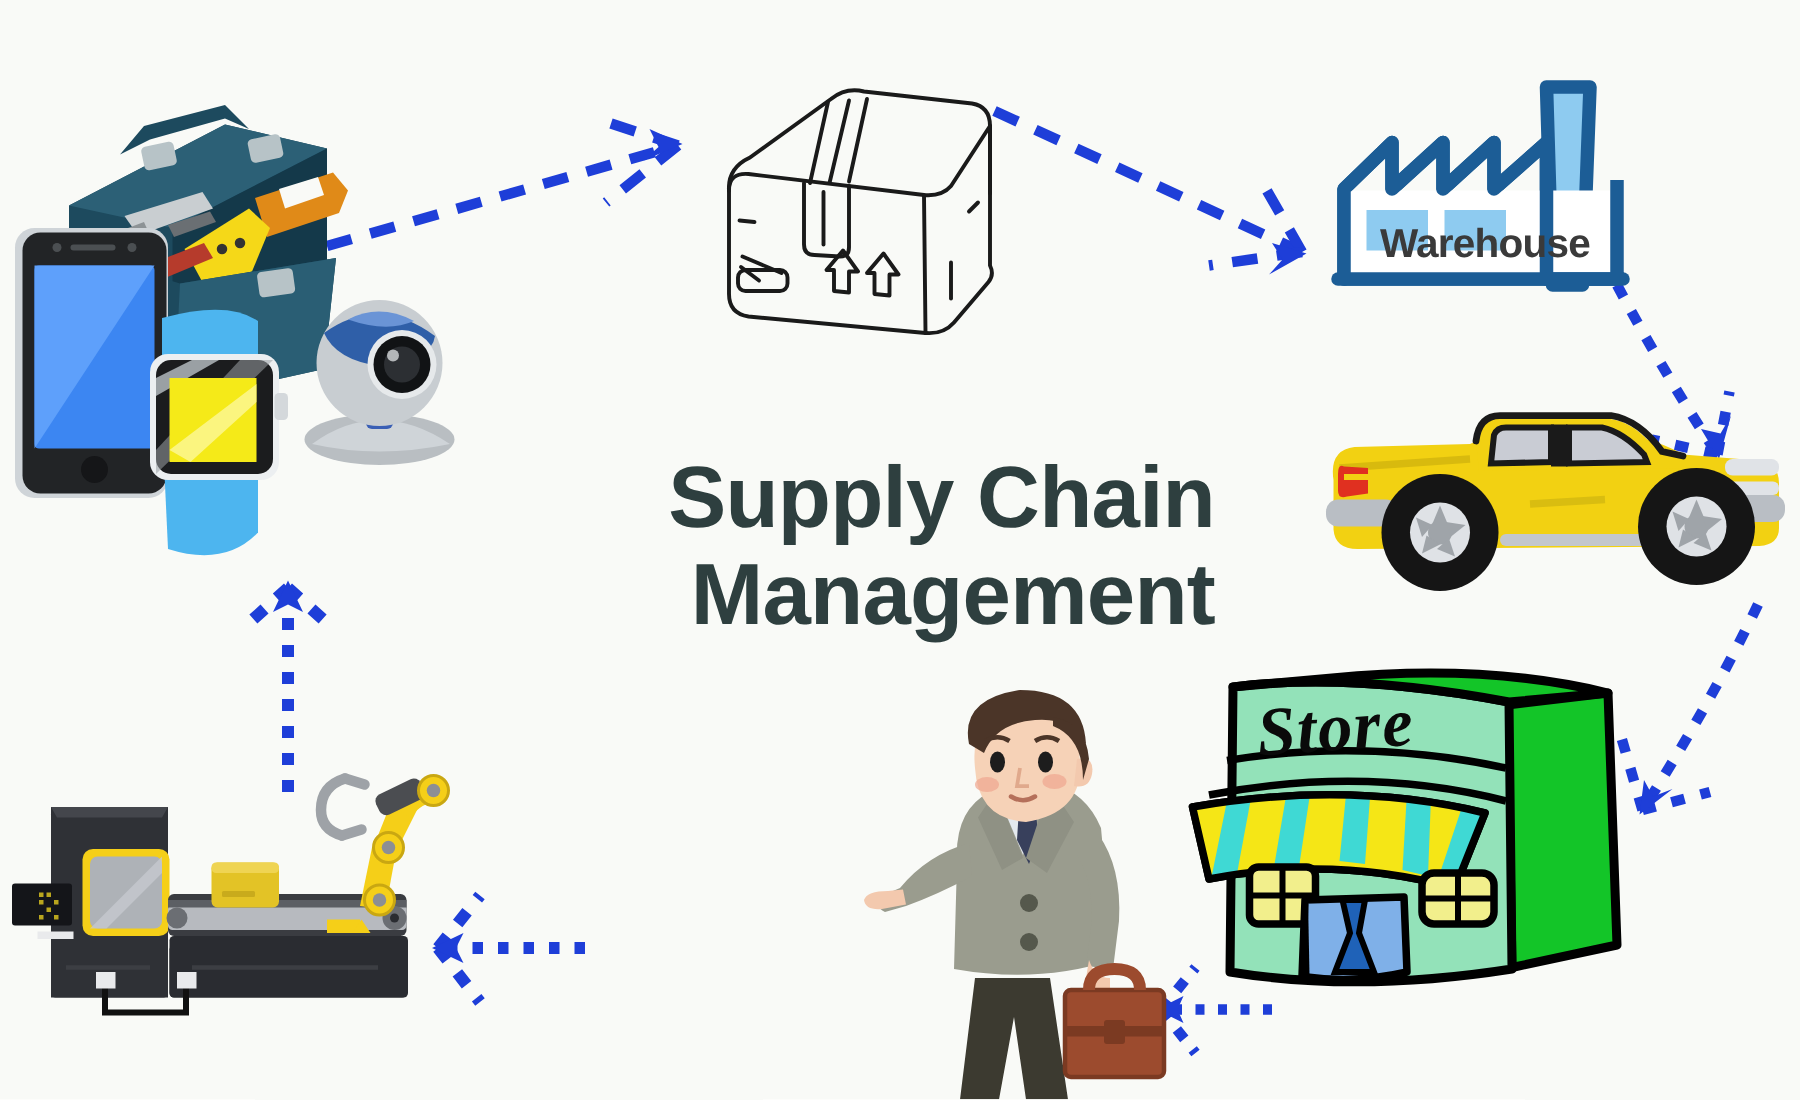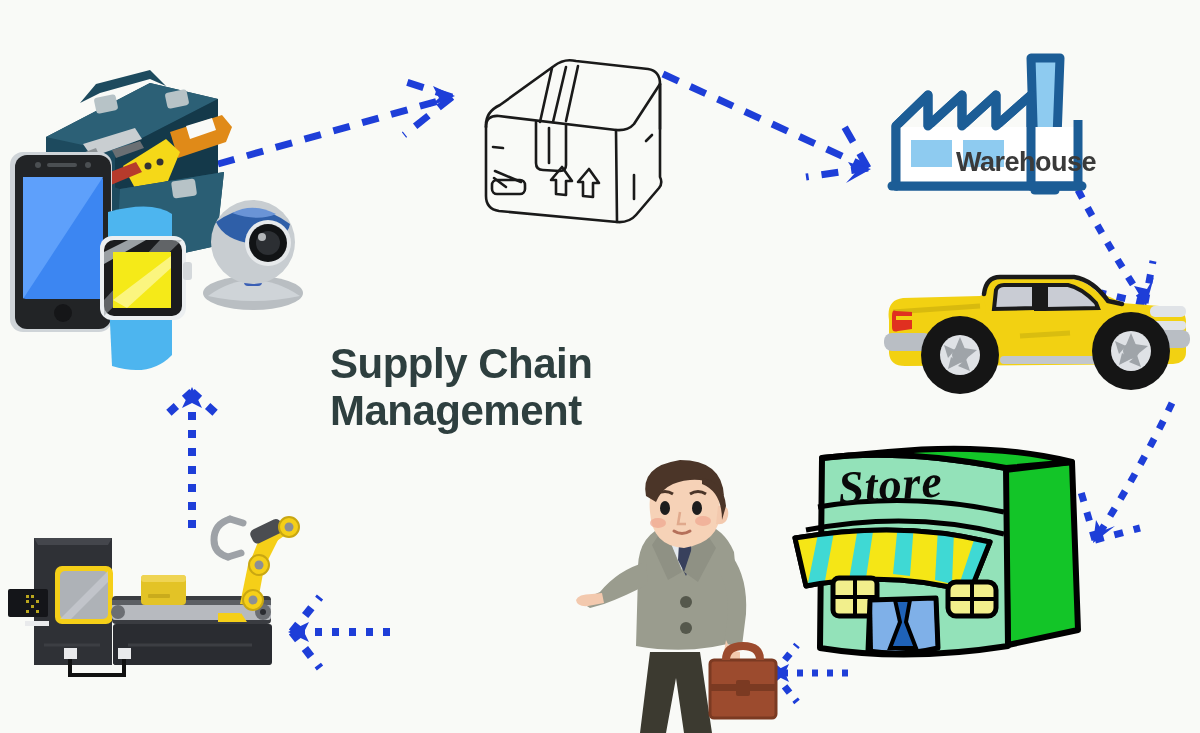--- a/index.html
+++ b/index.html
@@ -19,42 +19,40 @@
     position: absolute;
     top: 0; left: 0;
     width: 1200px;
     height: 733px;
   }
   #title {
     position: absolute;
     left: 330px;
     top: 300px;
     width: 480px;
-    text-align: left;
+    text-align: right;
     font-family: "Liberation Sans", sans-serif;
     font-weight: bold;
-    font-size: 42px;
+    font-size: 58px;
     line-height: 1.12;
     letter-spacing: -0.5px;
     color: #2e3f3f;
     white-space: pre-line;
-    margin-top: 40px;
   }
   #warehouse-label {
     position: absolute;
     left: 900px;
     top: 147px;
     width: 180px;
     text-align: center;
     font-family: "Liberation Sans", sans-serif;
     font-weight: bold;
     font-size: 27px;
     color: #3a3a3a;
     letter-spacing: -0.5px;
-    margin-left: 36px;
   }
   #store-label {
     position: absolute;
     left: 838px;
     top: 458px;
     font-family: "Liberation Serif", serif;
     font-weight: bold;
     font-style: italic;
     font-size: 46px;
     color: #0a0a0a;

